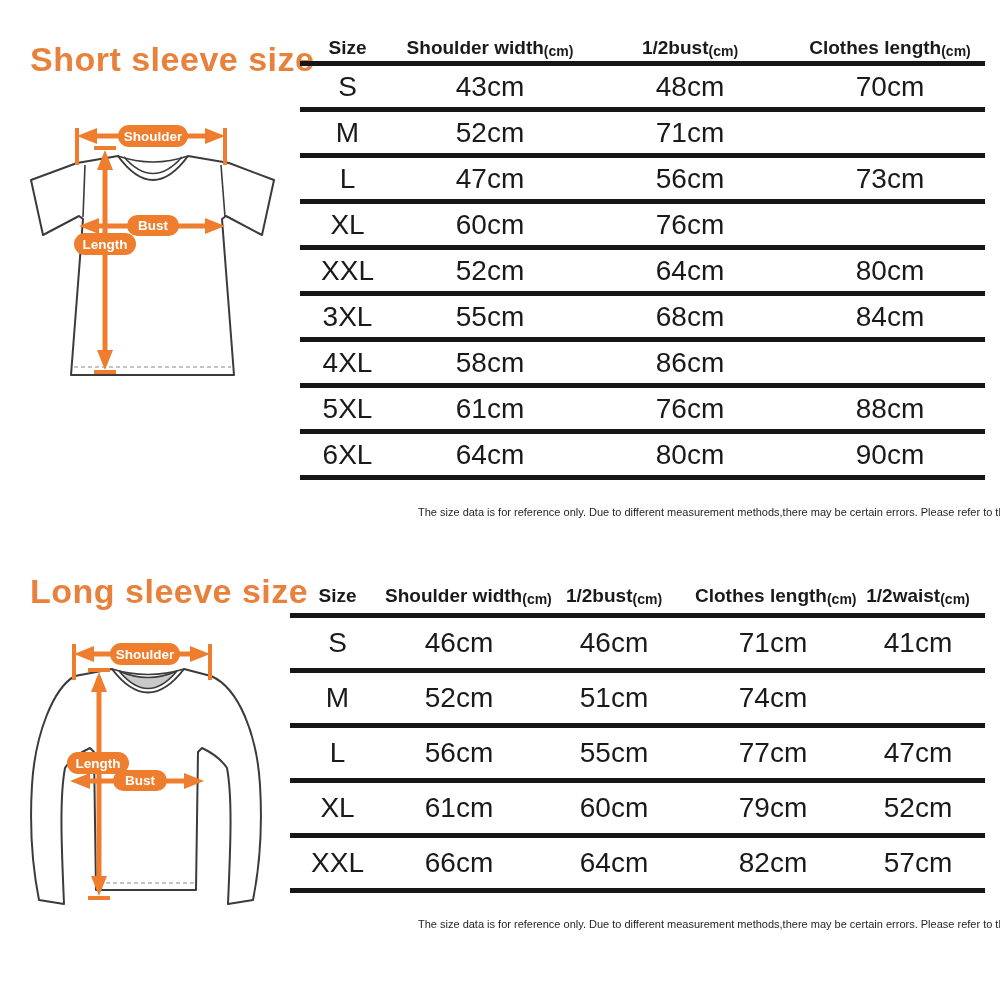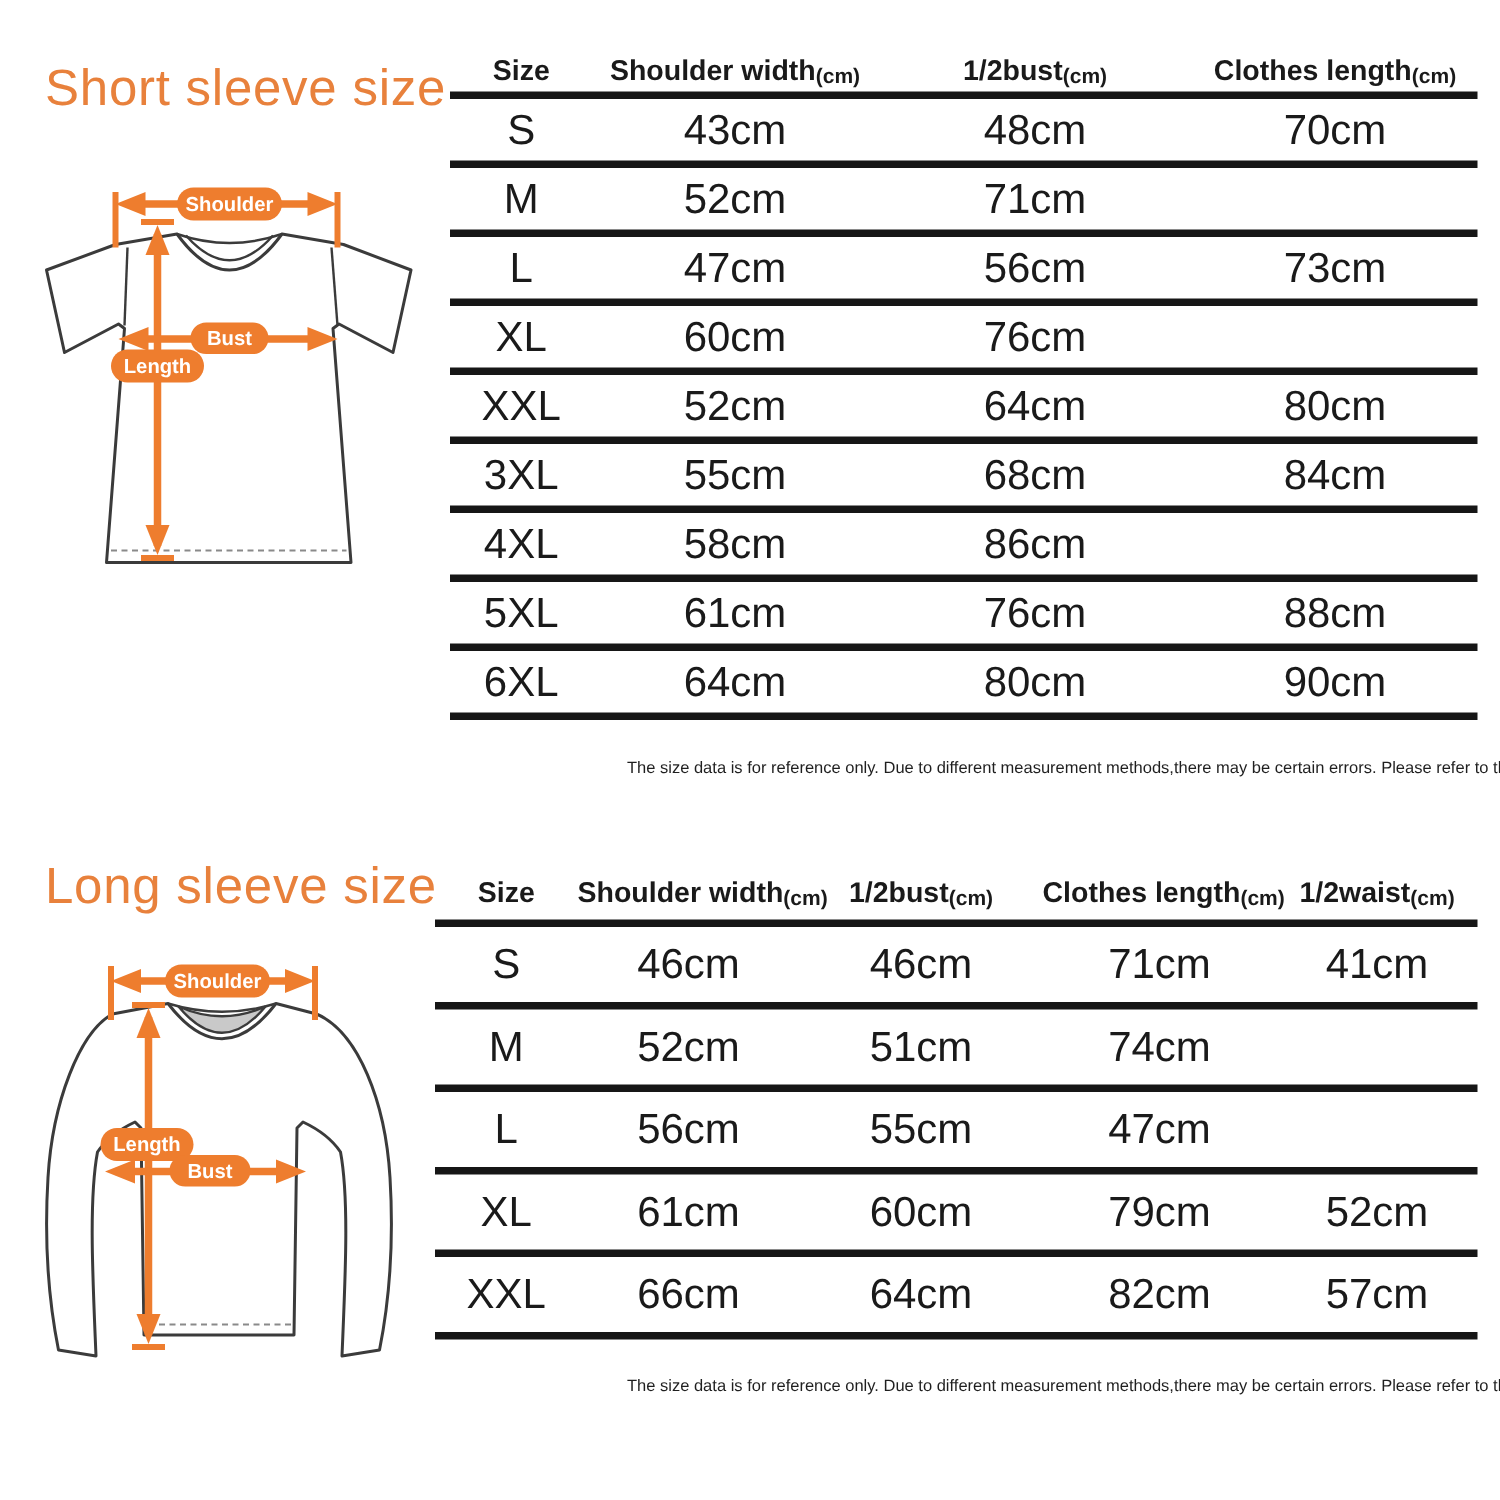--- a/index.html
+++ b/index.html
@@ -11,21 +11,21 @@
     --collar_fill:#c9c9c9;
   }
   *{margin:0;padding:0;box-sizing:border-box;}
   html,body{background:#ffffff;}
   body{font-family:"Liberation Sans", sans-serif;color:var(--text_color);}
   .canvas{position:relative;width:1000px;height:1000px;background:#ffffff;overflow:hidden;}
 
   .section-title{
     position:absolute;
     font-size:34px;
-    font-weight:400;
+    font-weight:700;
     color:var(--title_color);
     letter-spacing:0.5px;
     white-space:nowrap;
   }
   #short-title{left:30px;top:40px;}
   #long-title{left:30px;top:572px;}
 
   .diagram{position:absolute;}
   #short-diagram{left:12px;top:116px;}
   #long-diagram{left:12px;top:630px;}
@@ -229,20 +229,21 @@
         <div class="tr grid-long">
           <div class="td">M</div>
           <div class="td">52cm</div>
           <div class="td">51cm</div>
           <div class="td">74cm</div>
         </div>
         <div class="tr grid-long">
           <div class="td">L</div>
           <div class="td">56cm</div>
           <div class="td">55cm</div>
+          <div class="td">77cm</div>
           <div class="td">47cm</div>
         </div>
         <div class="tr grid-long">
           <div class="td">XL</div>
           <div class="td">61cm</div>
           <div class="td">60cm</div>
           <div class="td">79cm</div>
           <div class="td">52cm</div>
         </div>
         <div class="tr grid-long">

